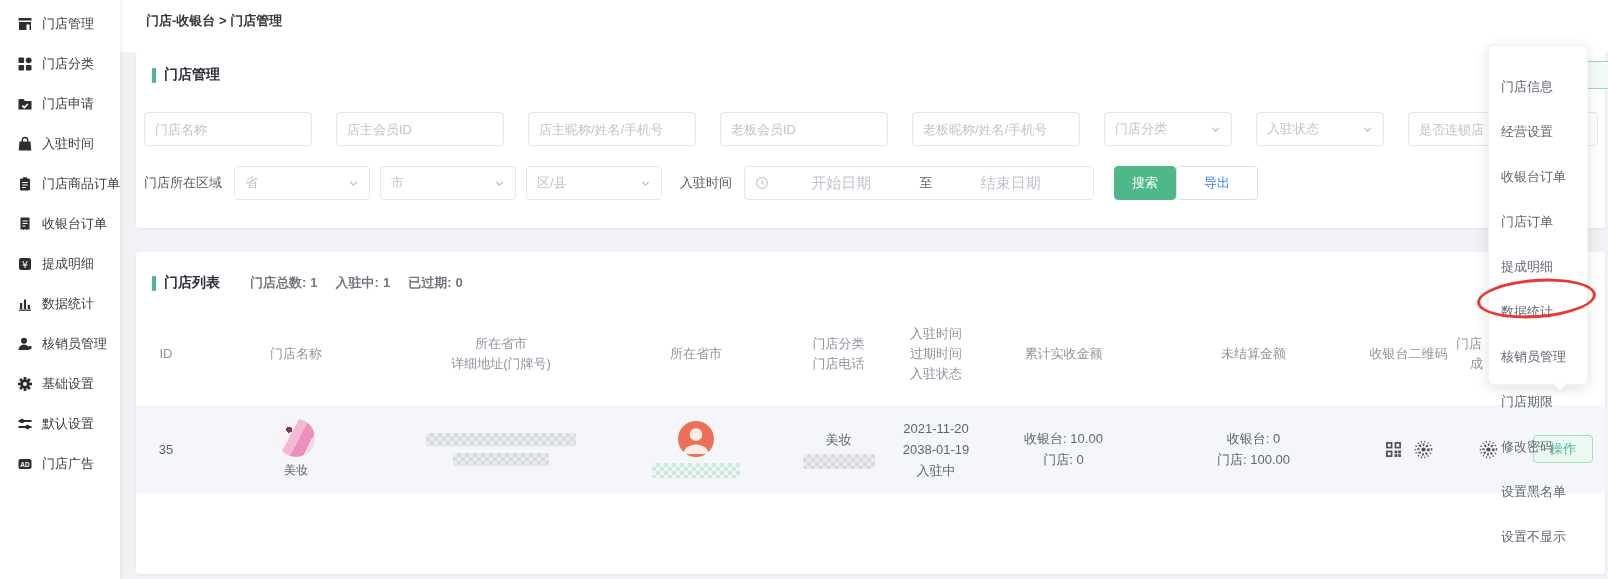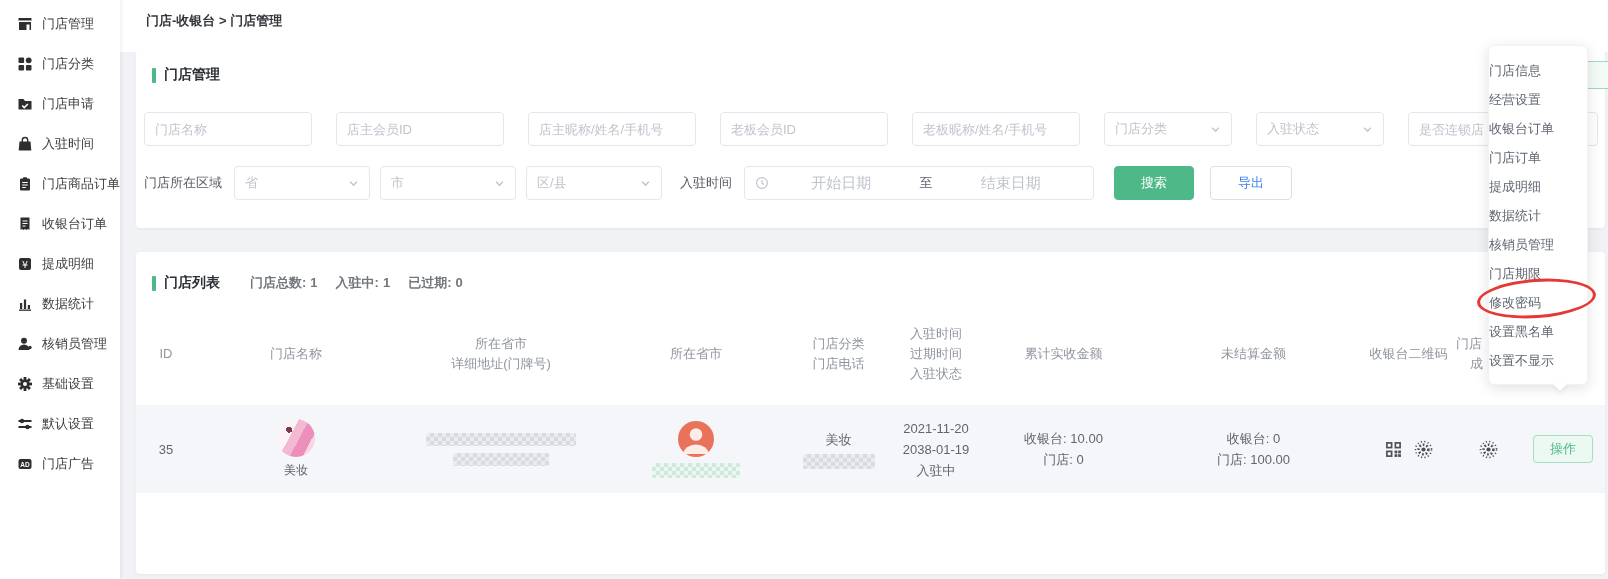--- a/index.html
+++ b/index.html
@@ -39,21 +39,21 @@
 
   .frow2 { position:absolute; left:8px; top:116px; display:flex; align-items:center; }
   .flabel { font-size:13px; color:#55595f; margin-right:12px; white-space:nowrap; }
   .frow2 .sel { width:136px; margin-right:10px; }
   .datebox { width:350px; height:34px; border:1px solid #e3e6ec; border-radius:4px; display:flex;
              align-items:center; padding:0 10px; margin-right:18px; }
   .datebox .ph { flex:1; text-align:center; color:#bfc4cc; font-size:15px; }
   .datebox .to { color:#5f6670; font-size:13px; padding:0 6px; }
   .btn { height:34px; border-radius:4px; font-size:13px; display:flex; align-items:center;
          justify-content:center; cursor:pointer; }
-  .btn.search { width:80px; background:#4eb888; color:#fff; margin-left:2px; margin-right:16px; border:1px solid #4eb888; }
+  .btn.search { width:62px; background:#4eb888; color:#fff; margin-left:2px; border:1px solid #4eb888; }
   .btn.export { width:82px; background:#fff; color:#3b82f6; border:1px solid #dcdfe6; }
 
   
   .sec2-head { top:22px; }
   .stats { display:flex; margin-left:30px; }
   .stat { font-size:13px; color:#73777d; margin-right:18px; font-weight:bold; }
   .stat b { font-weight:bold; margin-left:4px; }
 
   
   .thead { position:absolute; left:0; top:50px; width:1469px; height:103px; display:flex; align-items:center; }
@@ -78,22 +78,22 @@
             color:#4eb888; font-size:13px; display:flex; align-items:center; justify-content:center; cursor:pointer; }
 
   
   .hidden-btn { position:absolute; left:1584px; top:61px; width:40px; height:28px; background:#f2fbf6;
                 border:1px solid #9fd8bf; border-radius:4px; z-index:10; cursor:pointer; }
 
   
   .menu { position:absolute; left:1488px; top:45px; width:100px; height:340px; background:#fff;
           border-radius:6px; border:1px solid #f2f2f2; box-shadow:0 3px 14px rgba(0,0,0,.12);
           z-index:40; padding:10px 0; }
-  .menu-item { height:29px; line-height:29px; font-size:13px; color:#5f6670;
-               cursor:pointer; white-space:nowrap; }
+  .menu-item { height:29px; line-height:29px; padding-left:12px; font-size:13px; color:#5f6670;
+               cursor:pointer; white-space:nowrap;margin-top:16px; }
   .menu-arrow { position:absolute; left:66px; bottom:-5px; width:10px; height:10px; background:#fff;
                 transform:rotate(45deg); box-shadow:2px 2px 5px rgba(0,0,0,.06); }
 
   
   .red-ellipse { position:absolute; left:1477px; top:279px; width:119px; height:39px;
                  border:3px solid #e53935; border-radius:50%; transform:rotate(-4deg);
                  z-index:50; pointer-events:none; }
 
   svg.ic { display:block; }
 </style>

